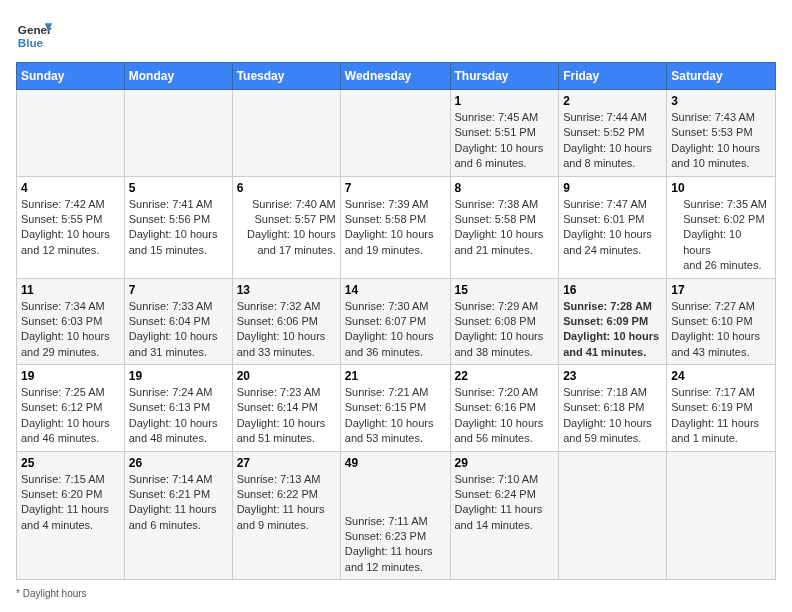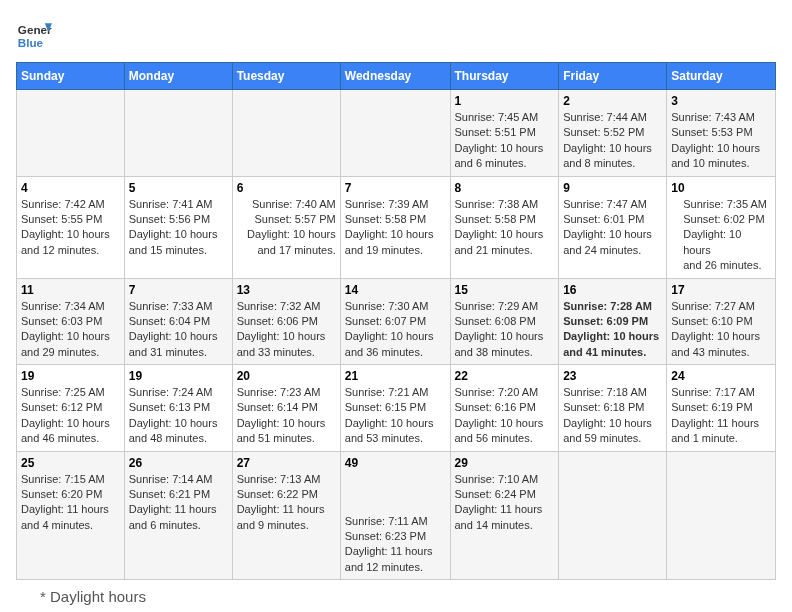--- a/index.html
+++ b/index.html
@@ -69,24 +69,23 @@
       font-size: 12px;
       display: block;
       margin-bottom: 2px;
     }
     .day-info {
       color: #333;
       line-height: 1.4;
     }
     .footer-note {
       margin-top: 8px;
-      font-size: 15px;
+      font-size: 10px;
       color: #555;
       text-align: left;
-      margin-left: 24px;
     }
   </style>
 </head>
 <body>
 
 <div class="header">
   <div class="logo">
     <svg class="logo-icon" viewBox="0 0 40 40" xmlns="http://www.w3.org/2000/svg">
       <text x="2" y="20" font-size="13" font-weight="bold" fill="#333">General</text>
       <text x="2" y="34" font-size="13" font-weight="bold" fill="#3a7fc1">Blue</text>

